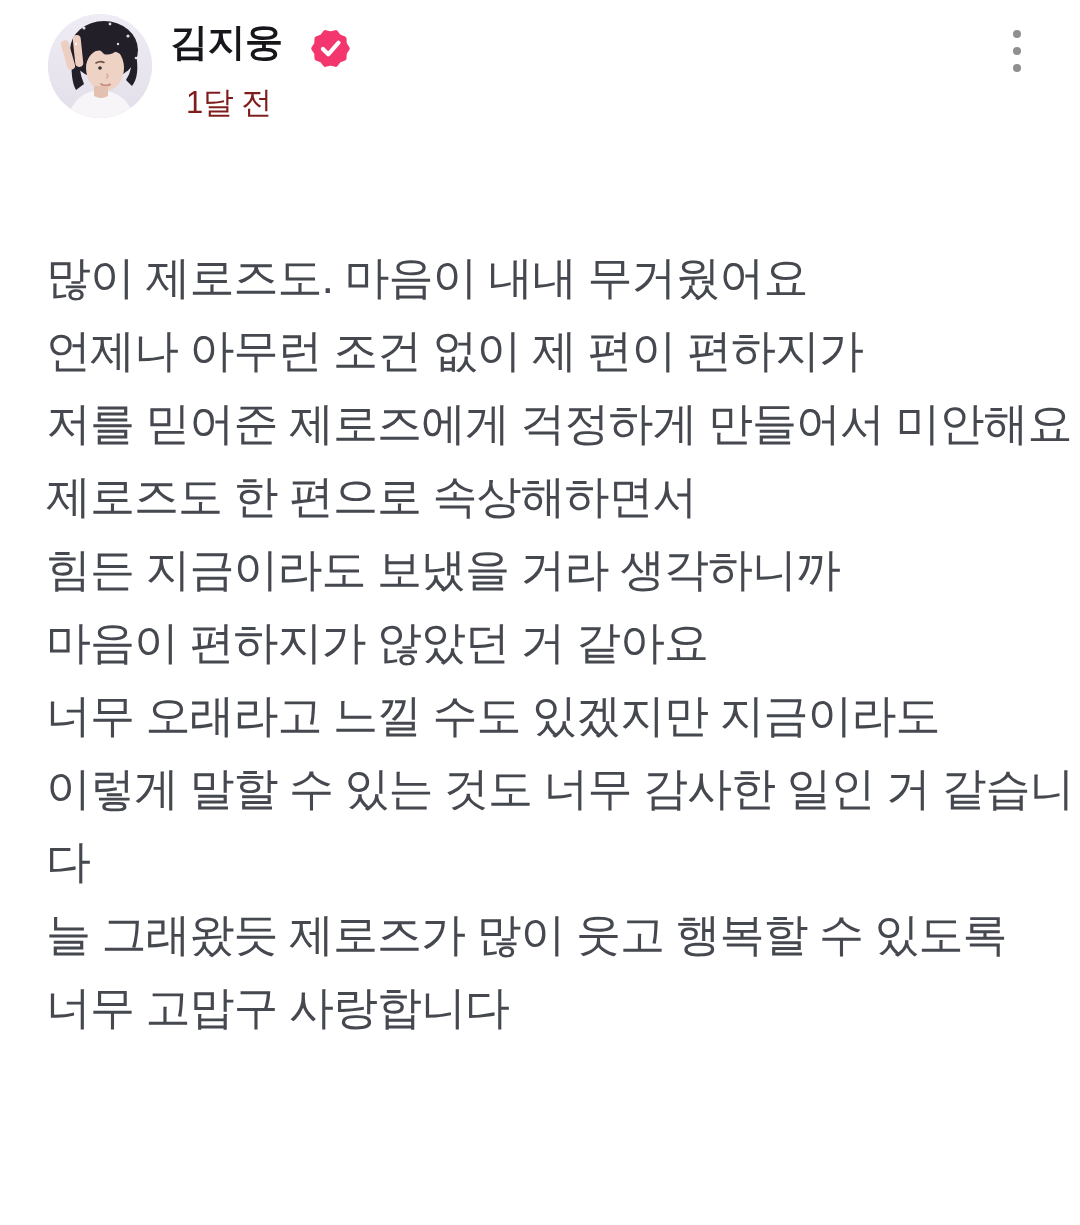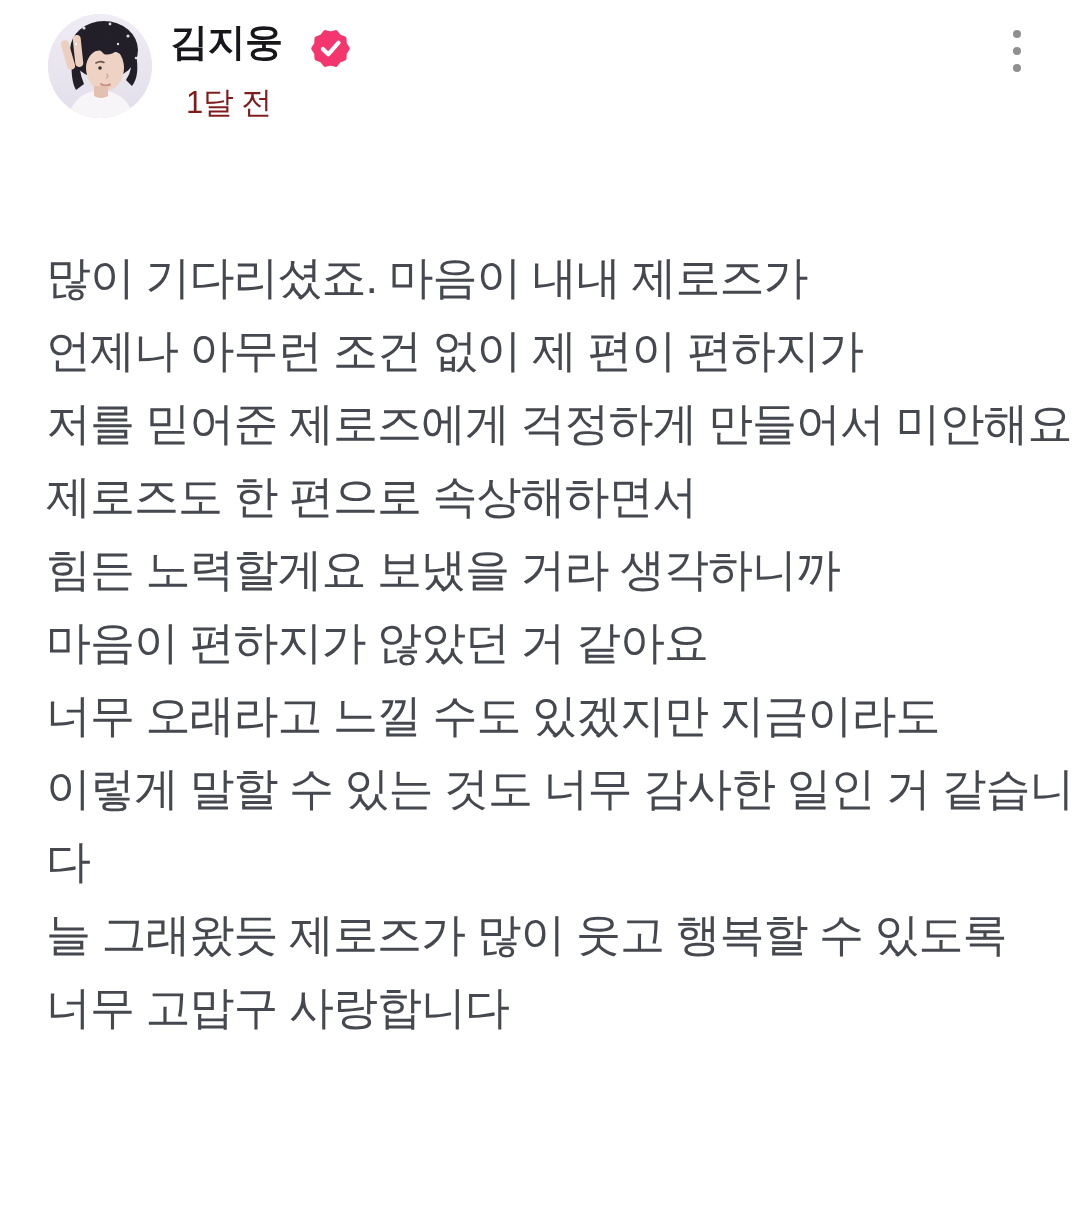--- a/index.html
+++ b/index.html
@@ -162,30 +162,30 @@
   <div class="timestamp" style="color: #7f1d1d;">1달 전</div>
 
   <div class="kebab-menu" style="color: rgb(143, 143, 143);">
     <span class="dot"></span>
     <span class="dot"></span>
     <span class="dot"></span>
   </div>
 
   <div class="post-text" style="color: rgb(69, 72, 78);">
 
-      <div class="post-line">많이 기다리셨죠. 마음이 내내 제로즈가</div>
+      <div class="post-line">많이 제로즈도. 마음이 내내 무거웠어요</div>
 
       <div class="post-line">언제나 아무런 조건 없이 제 편이 편하지가</div>
 
       <div class="post-line">저를 믿어준 제로즈에게 걱정하게 만들어서 미안해요</div>
 
 
       <div class="post-line">제로즈도 한 편으로 속상해하면서</div>
 
-      <div class="post-line">힘든 노력할게요 보냈을 거라 생각하니까</div>
+      <div class="post-line">힘든 지금이라도 보냈을 거라 생각하니까</div>
 
       <div class="post-line">마음이 편하지가 않았던 거 같아요</div>
 
       <div class="post-line">너무 오래라고 느낄 수도 있겠지만 지금이라도</div>
 
       <div class="post-line">이렇게 말할 수 있는 것도 너무 감사한 일인 거 같습니</div>
 
       <div class="post-line">다</div>
 
       <div class="post-line">늘 그래왔듯 제로즈가 많이 웃고 행복할 수 있도록</div>

